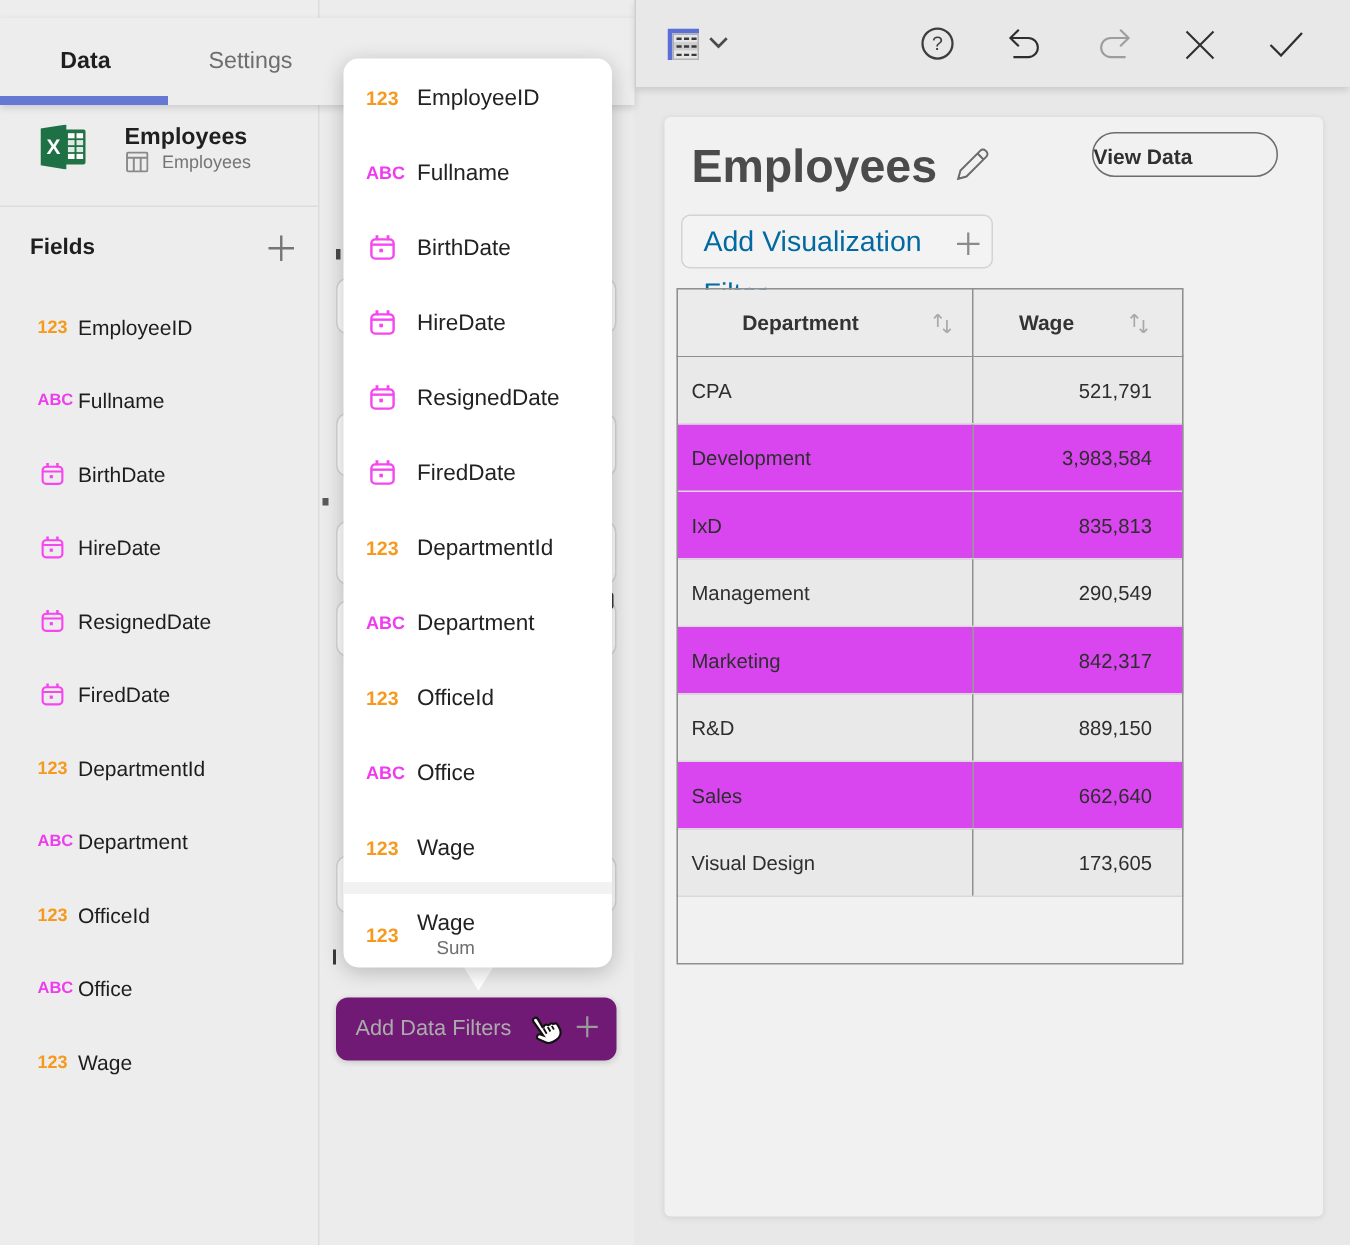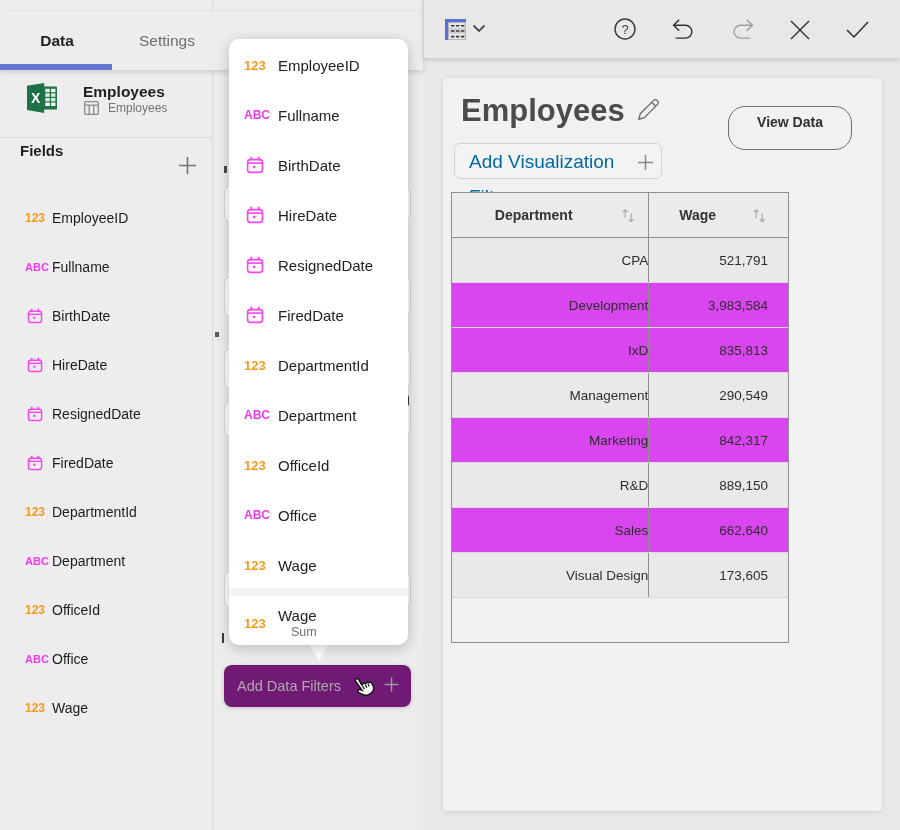--- a/index.html
+++ b/index.html
@@ -17,21 +17,21 @@
 #toolbar-right { left:423px; top:0; width:477px; height:58px; background:#e8e8e8; box-shadow:0 2px 5px rgba(0,0,0,.14); border-left:1px solid #cfcfcf; z-index:20; }
 .tab { top:0; height:52px; line-height:58px; text-align:center; font-size:15.5px; }
 #tab-data { left:14px; width:86px; color:#1f1f1f; font-weight:bold; }
 #tab-settings { left:124px; width:86px; color:#6e6e6e; }
 #tab-underline { left:0; top:52px; width:112px; height:6px; background:#6478d4; }
 
 
 #src-row { left:0; top:58px; width:212px; height:80px; border-bottom:1px solid #dcdcdc; }
 #src-title { left:83px; top:25px; font-size:15.5px; font-weight:bold; color:#1f1f1f; }
 #src-sub { left:84px; top:42px; height:15px; display:flex; align-items:center; color:#757575; font-size:12px; }
-#fields-hdr { left:20px; top:142px; font-size:15px; font-weight:bold; color:#1f1f1f; }
+#fields-hdr { left:20px; top:156px; font-size:15px; font-weight:bold; color:#1f1f1f; }
 .fitem { left:0; width:212px; height:49px; display:flex; align-items:center; }
 .fico { width:20px; margin-left:25px; margin-right:7px; text-align:center; flex:none; }
 .i123 { color:#f59a1f; font-weight:bold; font-size:12px; letter-spacing:0px; }
 .iabc { color:#ee3cee; font-weight:bold; font-size:11px; }
 .flab { font-size:14px; color:#1d1d1d; }
 
 
 .ghostbtn { left:224px; width:187px; background:#fdfdfd; border:1px solid #d6d6d6; border-radius:8px; }
 #adf { left:224px; top:665px; width:187px; height:42px; background:#701a75; border-radius:8px; box-shadow:0 1px 4px rgba(0,0,0,.18); z-index:40; }
 #adf-text { left:13px; top:0; height:42px; line-height:42px; font-size:14.5px; color:#ababab; }
@@ -42,36 +42,36 @@
 .ditem { left:0; width:179px; height:50px; display:flex; align-items:center; }
 .dico { width:21px; margin-left:15px; margin-right:13px; text-align:center; flex:none; }
 .d123 { color:#f59a1f; font-weight:bold; font-size:13px; }
 .dabc { color:#ee3cee; font-weight:bold; font-size:12px; }
 .dlab { font-size:15px; color:#222; }
 #dd-sep { left:0; top:549px; width:179px; height:8px; background:#f2f2f2; }
 
 
 #card { left:443px; top:78px; width:439px; height:733px; background:#f1f1f1; border-radius:4px; z-index:10; box-shadow:0 1px 4px rgba(0,0,0,.10); }
 #card-title { left:18px; top:15px; font-size:31px; font-weight:bold; color:#4b4b4b; letter-spacing:0px; }
-#viewdata { left:285px; top:28px; width:124px; height:44px; border:1.5px solid #6d6d6d; border-radius:17px; text-align:center; line-height:30px; font-size:14px; font-weight:bold; color:#303030; }
+#viewdata { left:285px; top:10px; width:124px; height:30px; border:1.5px solid #6d6d6d; border-radius:17px; line-height:30px; font-size:14px; font-weight:bold; color:#303030; }
 #avf { left:11px; top:65px; width:208px; height:36px; border:1px solid #d3d3d3; border-radius:6px; background:#f3f3f3; }
 #avf-text { left:14px; top:0; height:36px; line-height:35px; font-size:19px; color:#0369a1; }
 
 
 #tbl { left:8px; top:114px; width:338px; border-collapse:collapse; font-size:13.5px; color:#2e2e2e; }
 #tbl th, #tbl td { border:1px solid #d9d9d9; height:45px; padding:0; }
 #tbl { border:1px solid #8f8f8f; }
 #tbl th { border-bottom:1px solid #8f8f8f; font-size:14px; color:#333; }
 #tbl .cdiv { border-left:1px solid #8f8f8f; }
 #tbl td:first-child, #tbl th:first-child { border-right-color:#8f8f8f; }
 #tbl-frame { left:451px; top:192px; width:338px; height:451px; border:1px solid #8f8f8f; z-index:15; pointer-events:none; }
 #tbl th { background:#ebebeb; }
 tr.lt td { background:#e9e9e9; }
 tr.dk td { background:#d946ef; }
-#tbl td.dep { padding-left:9px; text-align:right; }
+#tbl td.dep { padding-left:9px; text-align:left; }
 #tbl td.wag { padding-right:20px; text-align:right; }
 </style>
 </head>
 <body>
 
 <div class="abs" id="left-panel"></div>
 <div class="abs" id="mid-panel"></div>
 <div class="abs" id="right-panel"></div>
 
 <div class="abs" id="toolbar-left">

